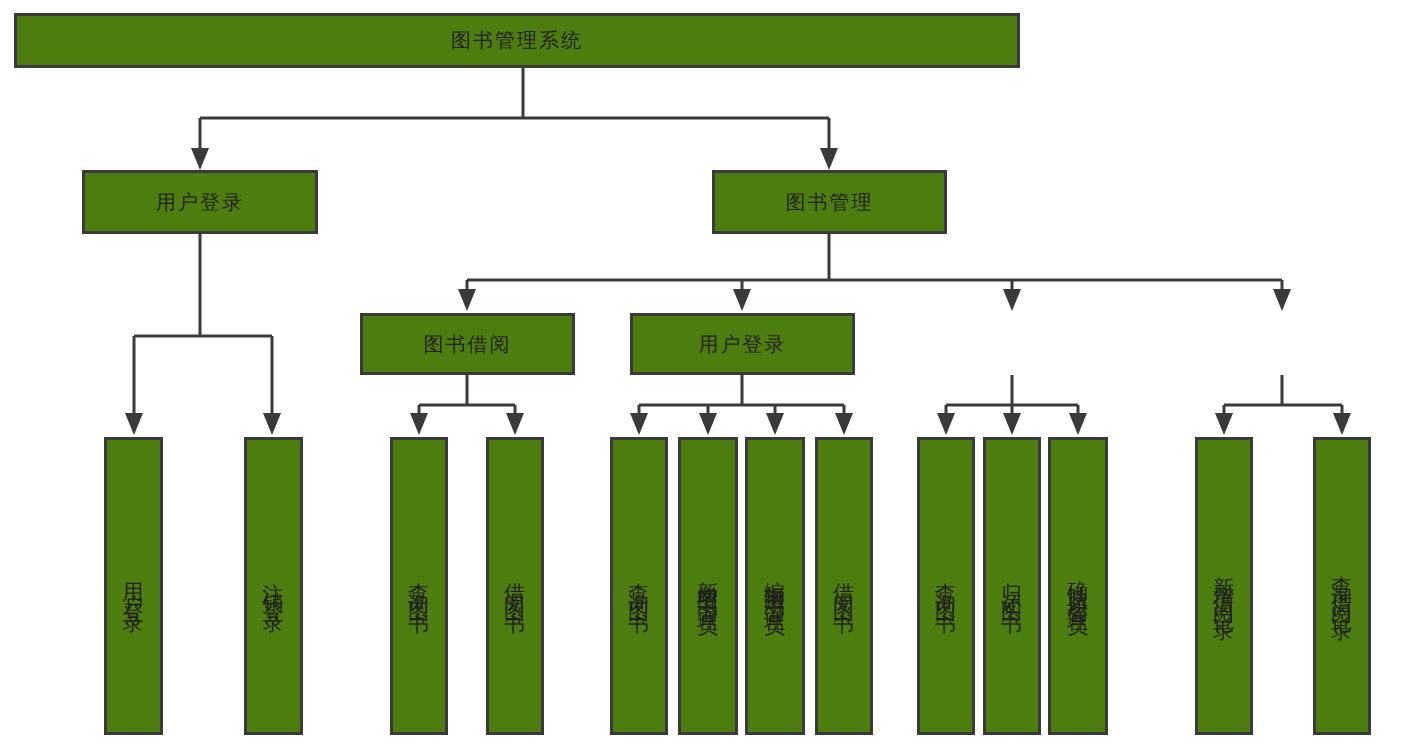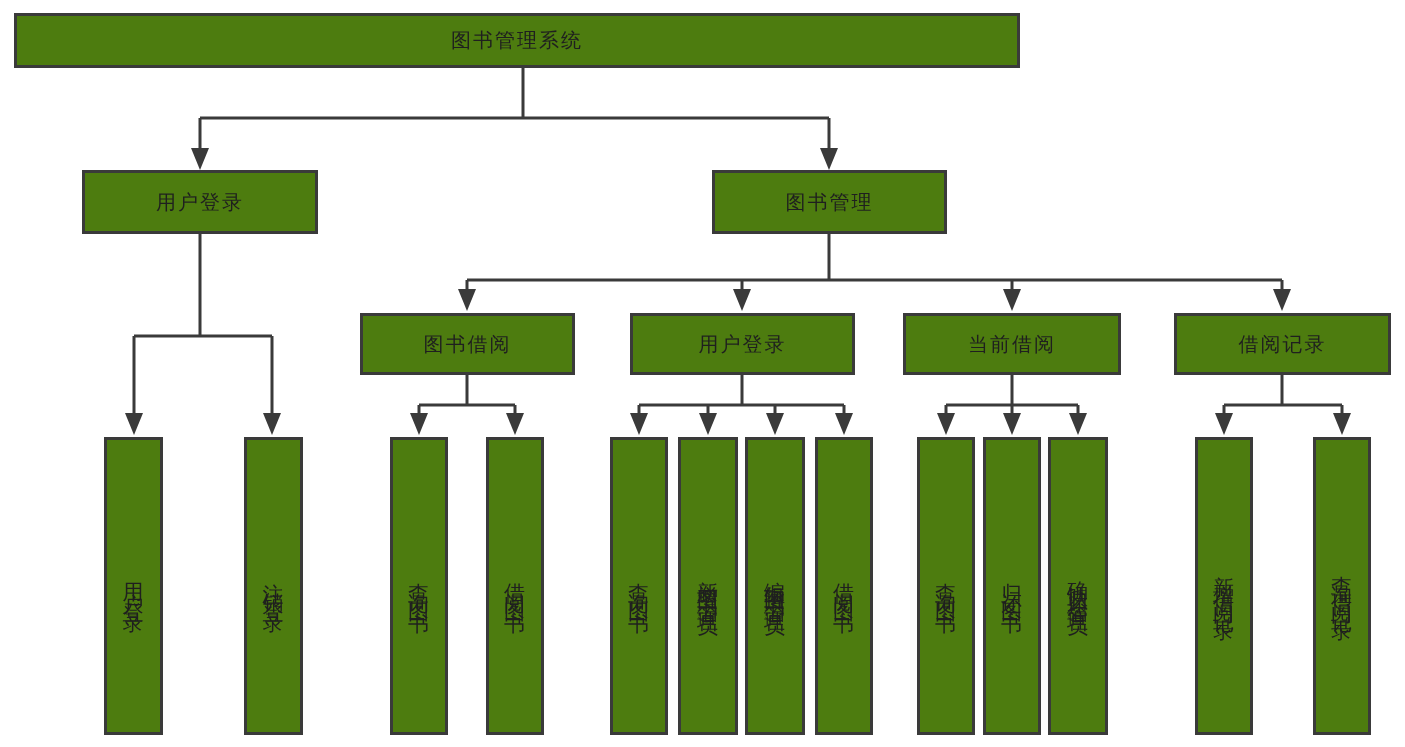--- a/index.html
+++ b/index.html
@@ -76,22 +76,20 @@
     <polygon points="1333,413 1351,413 1342,435"></polygon>
   </svg>
 
   <div class="node" style="left:14px;top:13px;width:1006px;height:55px;">图书管理系统</div>
 
   <div class="node" style="left:82px;top:170px;width:236px;height:64px;">用户登录</div>
   <div class="node" style="left:712px;top:170px;width:235px;height:64px;">图书管理</div>
 
   <div class="node" style="left:360px;top:313px;width:215px;height:62px;">图书借阅</div>
   <div class="node" style="left:630px;top:313px;width:225px;height:62px;">用户登录</div>
-  <div class="node" style="left:903px;top:313px;width:218px;height:62px;">当前借阅</div>
-  <div class="node" style="left:1174px;top:313px;width:217px;height:62px;">借阅记录</div>
 
   <div class="node leaf" style="left:104px;top:437px;width:59px;height:298px;">
     <span class="vtext">用户登录</span>
   </div>
   <div class="node leaf" style="left:244px;top:437px;width:59px;height:298px;">
     <span class="vtext">注销登录</span>
   </div>
 
   <div class="node leaf" style="left:390px;top:437px;width:58px;height:298px;">
     <span class="vtext">查询图书</span>

